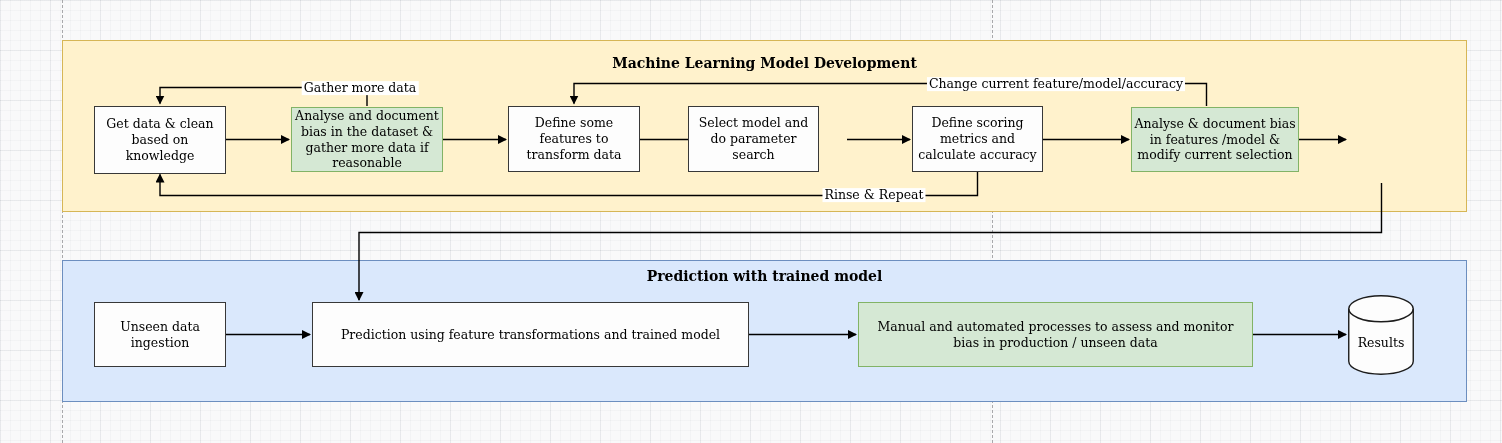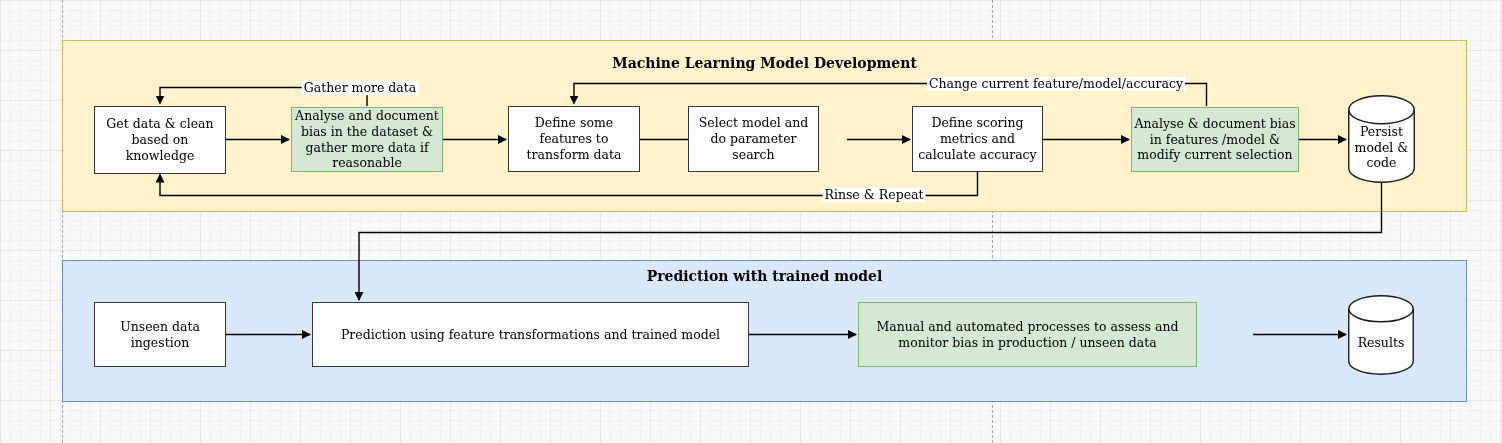--- a/index.html
+++ b/index.html
@@ -155,41 +155,34 @@
   </div>
 
   <div class="node process" style="left:912px;top:106px;width:131px;height:66px;padding:2px 1px">
     <span>Define scoring metrics and calculate accuracy</span>
   </div>
 
   <div class="node bias" style="left:1131px;top:107px;width:168px;height:65px;padding:2px 1px">
     <span>Analyse &amp; document bias in features /model &amp; modify current selection</span>
   </div>
 
-  <div class="node datastore" style="left:1348px;top:95px;width:67px;height:88px">
-    <svg class="cyl-svg" width="67" height="88" viewBox="0 0 67 88">
-      <path d="M0.75,14.8 A32.75,14 0 0 1 66.25,14.8 L66.25,73.2 A32.75,14 0 0 1 0.75,73.2 Z" fill="#fdfdfd" stroke="#1c1c1c" stroke-width="1.4"></path>
-      <path d="M0.75,14.8 A32.75,14 0 0 0 66.25,14.8" fill="none" stroke="#1c1c1c" stroke-width="1.4"></path>
-    </svg>
-    <div class="cyl-label" style="padding-top:17px">Persist model &amp; code</div>
-  </div>
 
   <div class="edge-label" style="left:360px;top:88px">Gather more data</div>
   <div class="edge-label" style="left:1056px;top:84px">Change current feature/model/accuracy</div>
   <div class="edge-label" style="left:874px;top:195px">Rinse &amp; Repeat</div>
 
   <div class="node process" style="left:94px;top:302px;width:132px;height:65px">
     <span>Unseen data ingestion</span>
   </div>
 
   <div class="node process" style="left:312px;top:302px;width:437px;height:65px">
     <span>Prediction using feature transformations and trained model</span>
   </div>
 
-  <div class="node bias" style="left:858px;top:302px;width:339px;height:65px">
+  <div class="node bias" style="left:858px;top:302px;width:395px;height:65px">
     <span>Manual and automated processes to assess and monitor bias in production / unseen data</span>
   </div>
 
   <div class="node datastore" style="left:1348px;top:295px;width:66px;height:80px">
     <svg class="cyl-svg" width="66" height="80" viewBox="0 0 66 80">
       <path d="M0.75,13.8 A32.25,13 0 0 1 65.25,13.8 L65.25,66.2 A32.25,13 0 0 1 0.75,66.2 Z" fill="#fdfdfd" stroke="#1c1c1c" stroke-width="1.4"></path>
       <path d="M0.75,13.8 A32.25,13 0 0 0 65.25,13.8" fill="none" stroke="#1c1c1c" stroke-width="1.4"></path>
     </svg>
     <div class="cyl-label" style="padding-top:16px">Results</div>
   </div>

